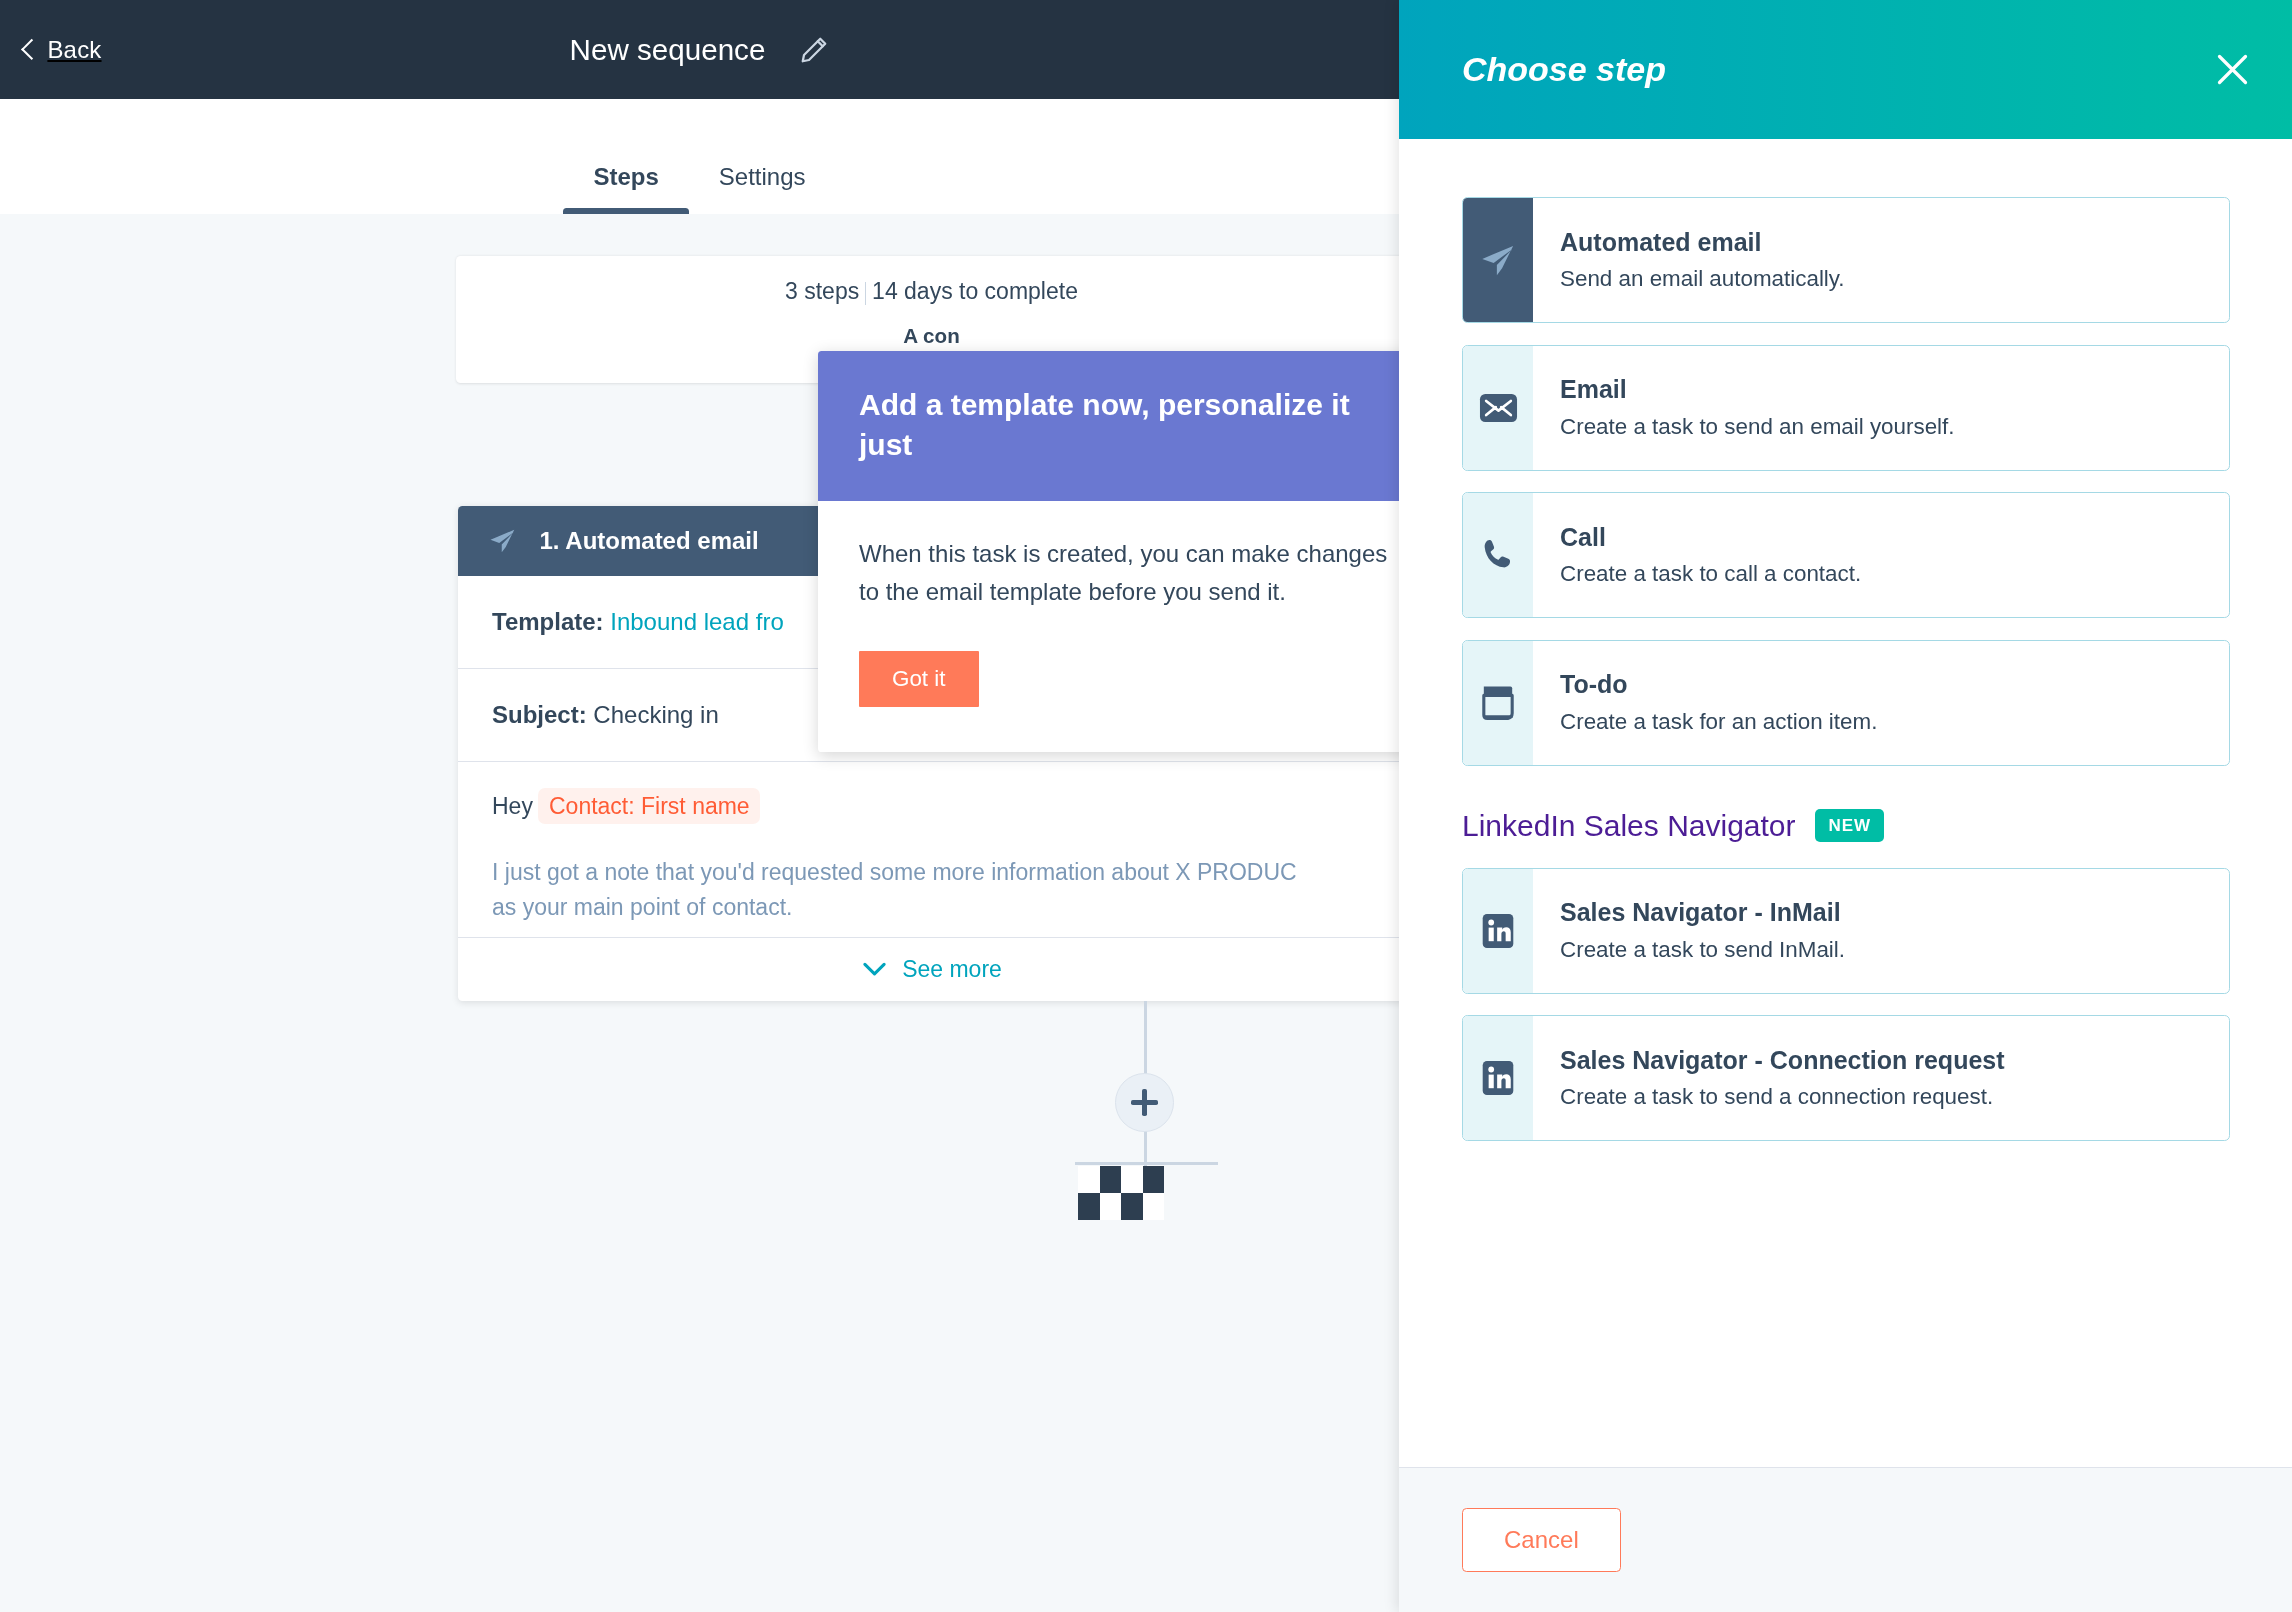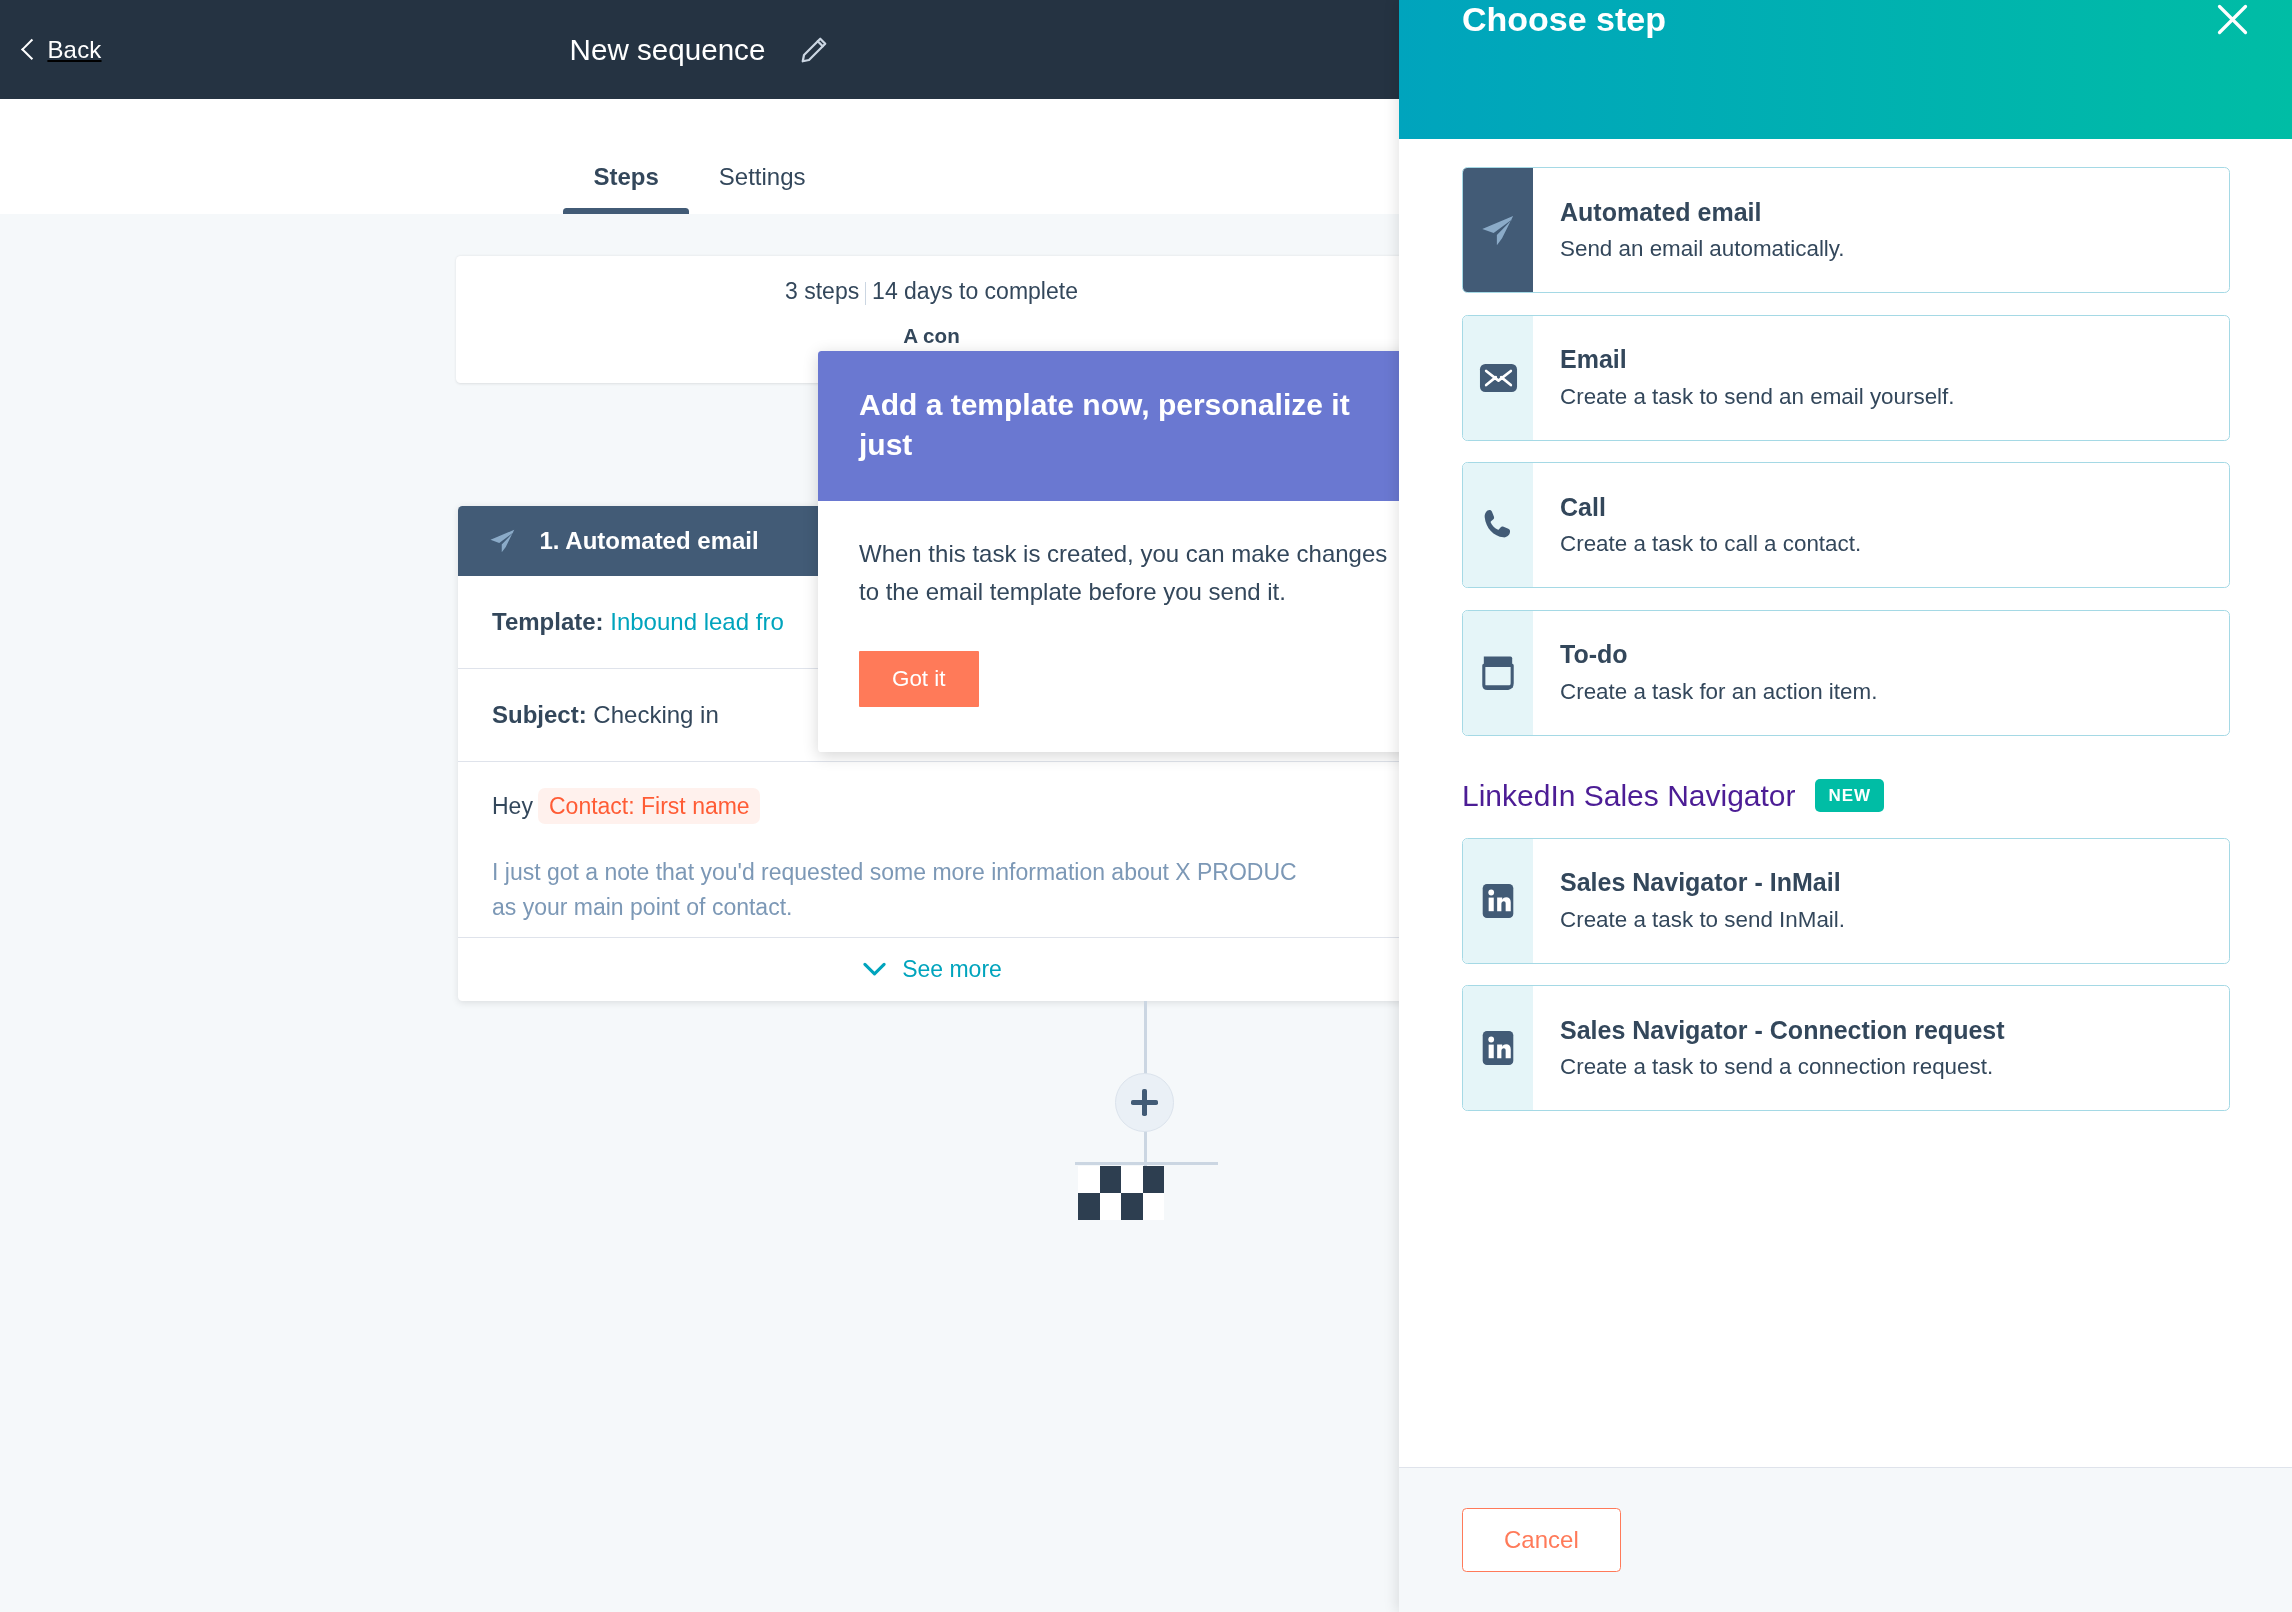--- a/index.html
+++ b/index.html
@@ -188,28 +188,29 @@
   .panel {
     position: absolute; left: 1399px; top: 0;
     width: 894px; height: 1612px;
     background: #ffffff;
     box-shadow: -2.7px 0 12.5px rgba(0,0,0,0.10);
     z-index: 40;
   }
   .panel-header {
     height: 139px;
     background: linear-gradient(90deg, #00a4bd 0%, #00bda5 100%);
-    display: flex; justify-content: space-between;
+    display: flex; align-items: center; justify-content: space-between;
     padding: 0 41px 0 63px;
+    font-style: italic;
   }
   .panel-title { font-size: 34px; font-weight: 700; color: #ffffff; }
   .close-x { width: 39px; height: 39px; cursor: pointer; }
 
   .panel-body {
-    position: absolute; left: 0; top: 122px;
+    position: absolute; left: 0; top: 152px;
     width: 894px; height: 1328px;
     overflow-y: auto;
     padding: 45px 63px 36px 63px;
   }
   .opt-card {
     display: flex; align-items: stretch;
     border: 0.9px solid #a5d9e5; border-radius: 5.4px;
     background: #ffffff; margin-bottom: 21.5px;
     overflow: hidden; cursor: pointer; min-height: 126px;
   }

